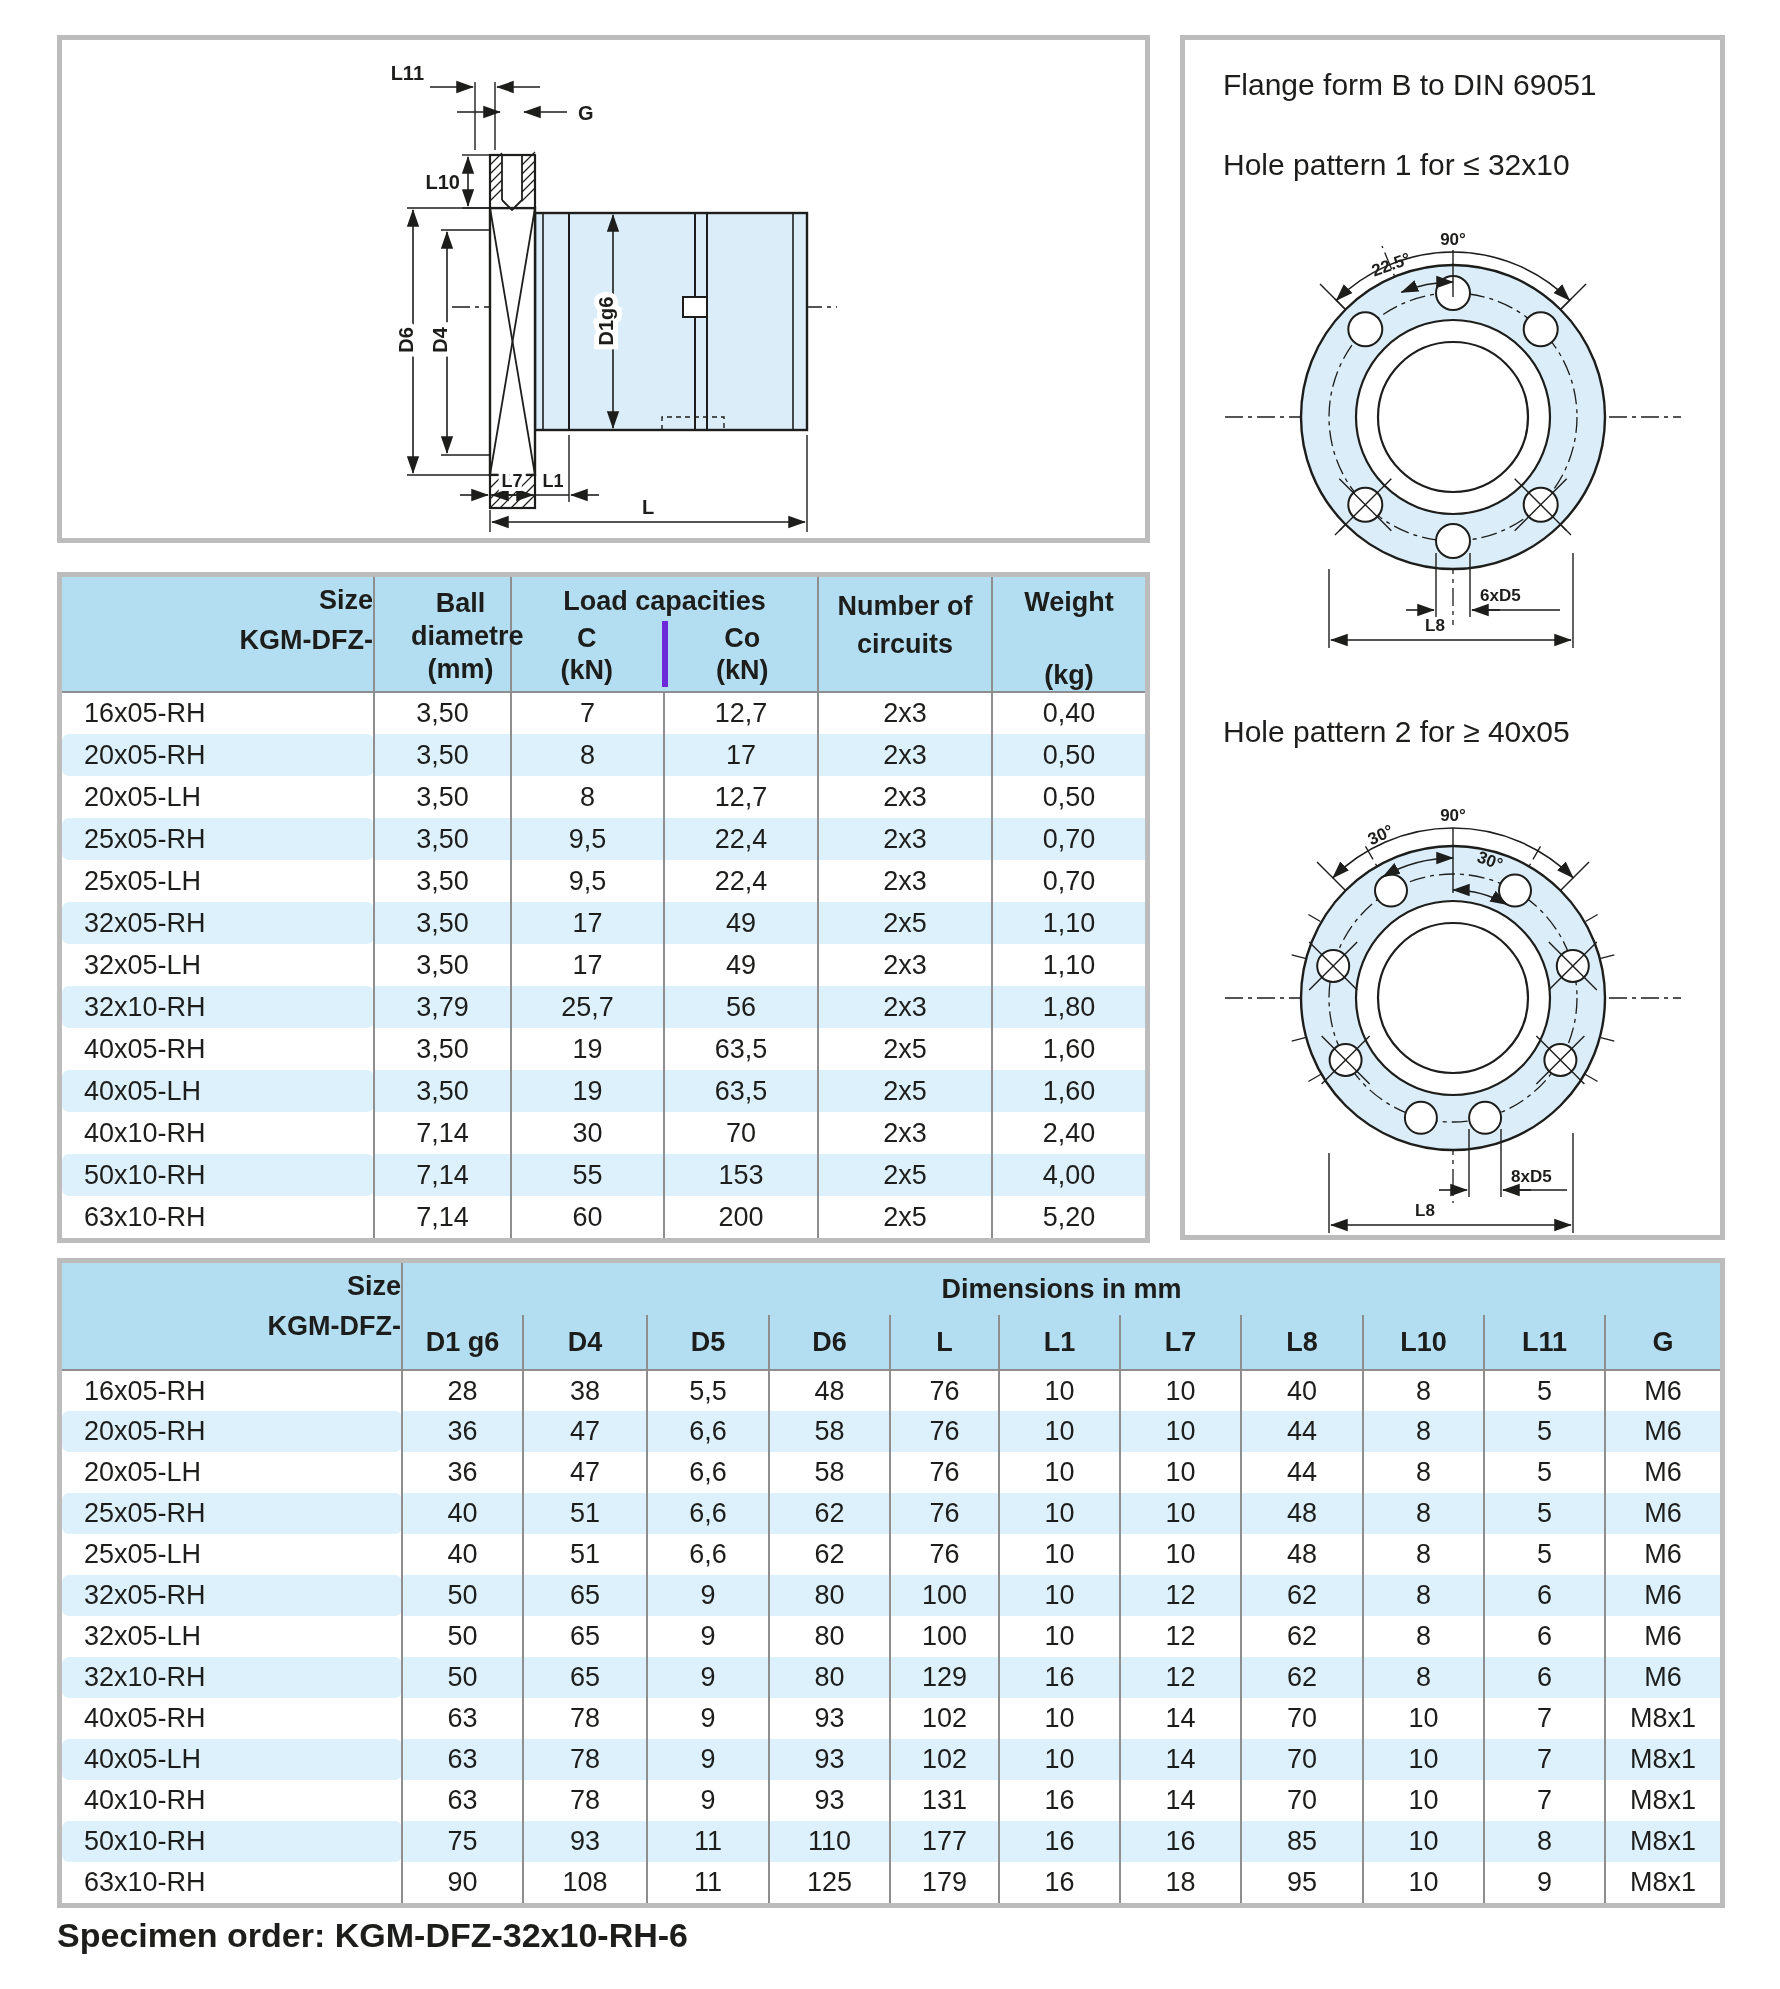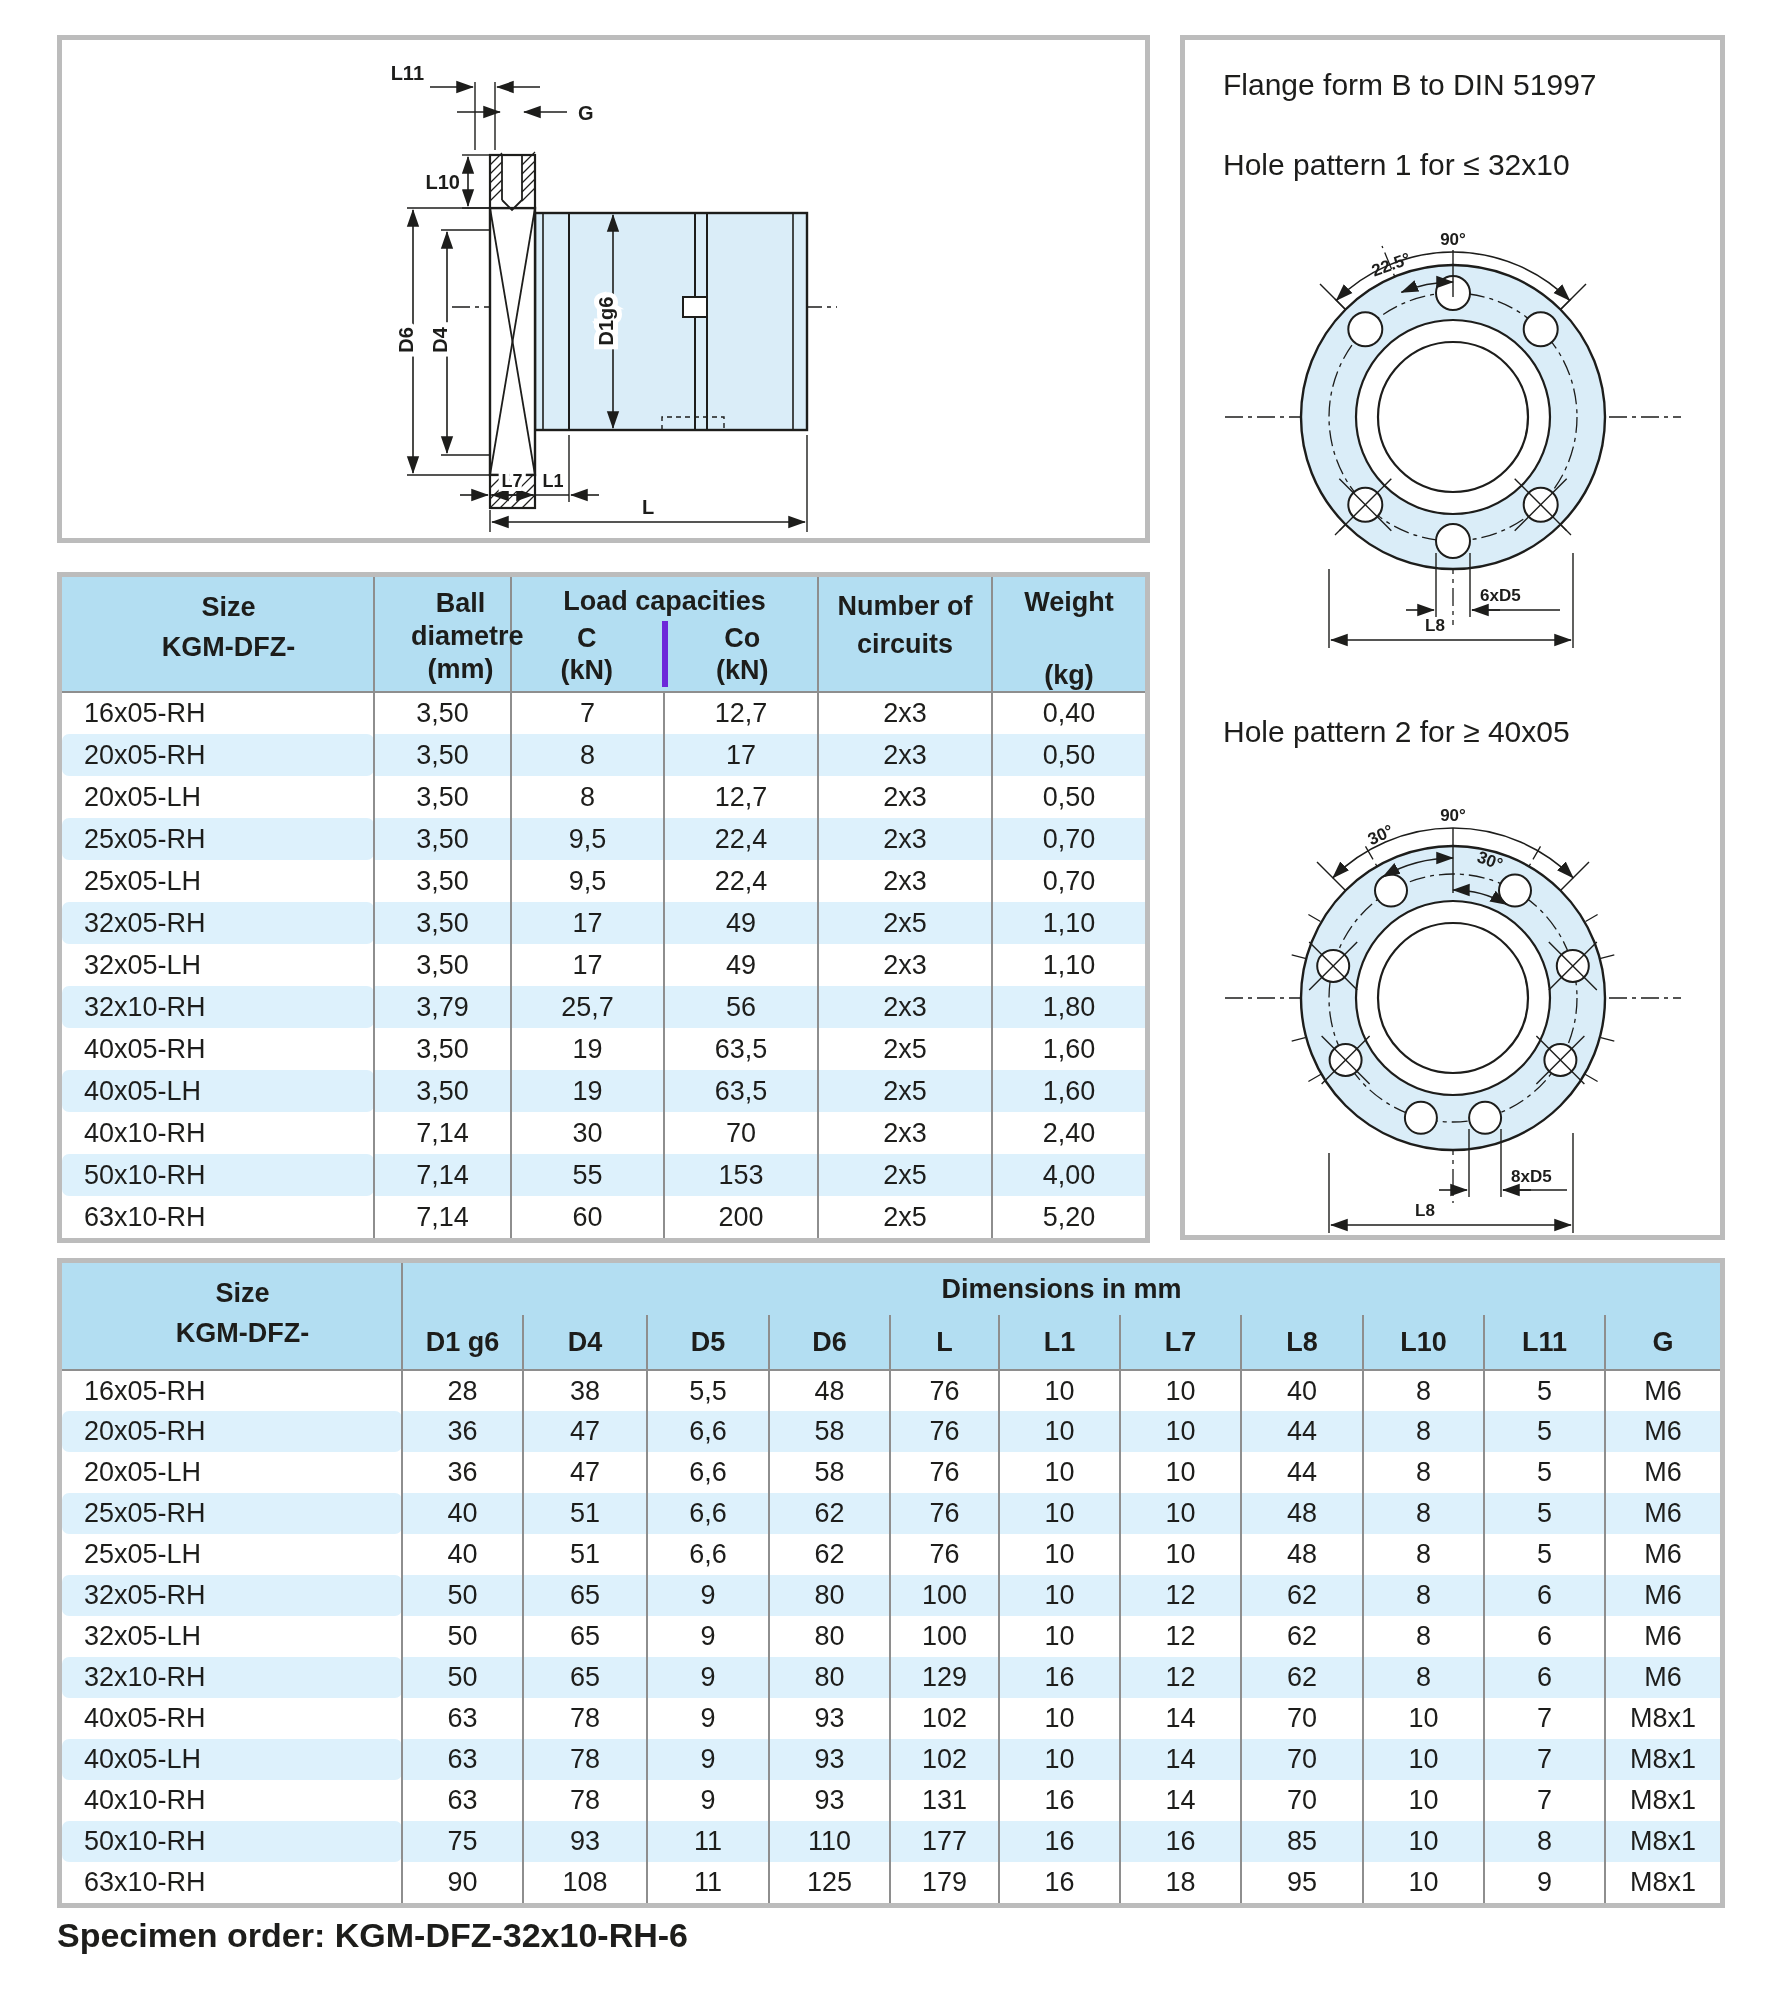--- a/index.html
+++ b/index.html
@@ -27,21 +27,21 @@
   th,td{box-sizing:border-box;font-size:27px;}
   th{font-weight:bold;background:#b3def2;vertical-align:top;text-align:center;padding:0;}
   thead{border-bottom:2px solid #8e8e8e;}
   .bl{border-left:2px solid #8e8e8e;}
   td{height:42px;text-align:center;font-weight:normal;}
   #dim-table td{height:41px;}
   td:first-child{text-align:left;padding-left:22px;border-radius:7px;}
   tr.stripe td{background:#ddf1fc;}
 
   #load-table th{height:112px;}
-  .h-size{text-align:center;padding-left:22px;padding-top:10px;line-height:40px;}
+  .h-size{text-align:right;padding-left:22px;padding-top:3px;line-height:40px;}
   .h-ball{line-height:33px;padding-top:10px;padding-left:36px;}
   .lc-title{height:44px;line-height:48px;}
   .lc-sub{display:flex;height:66px;}
   .lc-sub > div{flex:1;line-height:32px;padding-top:1px;}
   .lc-co{border-left:6px solid #6d28d9;}
   .h-circ{line-height:38px;padding-top:10px;}
   .h-weight .wrap{display:flex;flex-direction:column;justify-content:space-between;height:104px;padding-top:10px;align-items:center;}
   .h-group{height:48px;line-height:52px;}
   .h-dim{height:54px;line-height:54px;}
   #dim-table .h-size{height:102px;}
@@ -148,21 +148,21 @@
       <text x="385" y="300" text-anchor="middle" transform="rotate(-90 385 300)" paint-order="stroke" stroke="#ffffff" stroke-width="10">D4</text>
       <text x="551" y="281" text-anchor="middle" transform="rotate(-90 551 281)" paint-order="stroke" stroke="#ffffff" stroke-width="10">D1g6</text>
       <text x="450" y="447" text-anchor="middle" font-size="18" paint-order="stroke" stroke="#ffffff" stroke-width="8">L7</text>
       <text x="491" y="447" text-anchor="middle" font-size="18" paint-order="stroke" stroke="#ffffff" stroke-width="8">L1</text>
       <text x="586" y="474" text-anchor="middle" paint-order="stroke" stroke="#ffffff" stroke-width="10">L</text>
     </g>
   </svg>
 </div>
 
 <div class="panel" id="flange-panel">
-  <div class="fp-text" id="fp-title">Flange form B to DIN 51997</div>
+  <div class="fp-text" id="fp-title">Flange form B to DIN 69051</div>
   <div class="fp-text" id="fp-sub1">Hole pattern 1 for ≤ 32x10</div>
 
   <svg class="pat" id="pattern1-svg" width="535" height="560" viewBox="0 0 535 560">
     <defs>
       <marker id="p1a" viewBox="0 0 10 10" refX="9.5" refY="5" markerWidth="11" markerHeight="11" orient="auto-start-reverse">
         <path d="M0,1.5L10,5L0,8.5z" fill="#1d1d1b"></path>
       </marker>
     </defs>
     <g stroke="#1d1d1b" fill="none">
       <line x1="40" y1="300" x2="496" y2="300" stroke-width="1.3" stroke-dasharray="18 5 4 5"></line>

